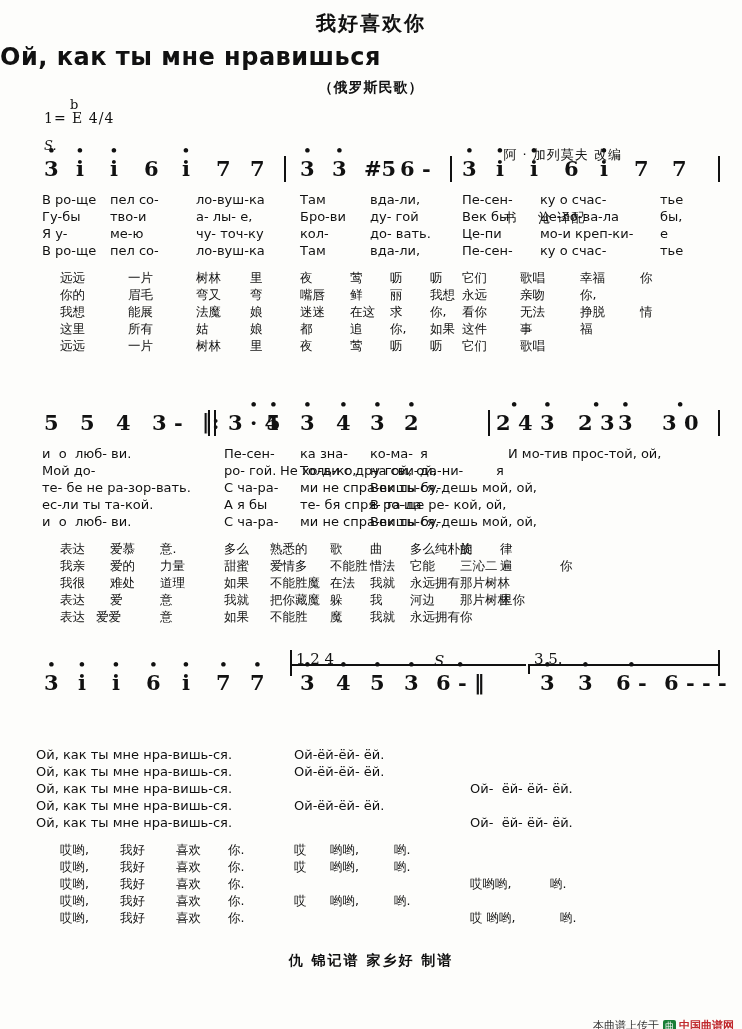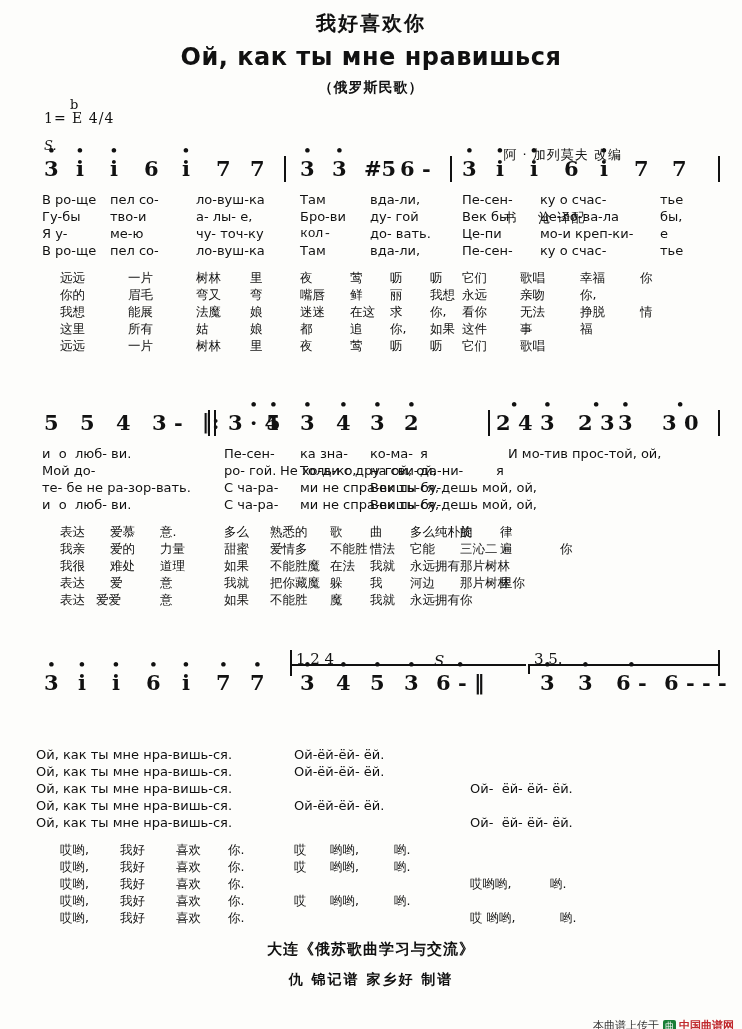--- a/index.html
+++ b/index.html
@@ -16,21 +16,21 @@
   
   .title-cn{
     text-align:center;
     font-family:"DejaVu Sans", sans-serif;
     font-weight:bold;
     font-size:20px;
     letter-spacing:2px;
     margin-top:10px;
   }
   .title-ru{
-    text-align:center;
+    text-align:left;
     font-family:"DejaVu Sans", sans-serif;
     font-weight:bold;
     font-size:24px;
     letter-spacing:0.5px;
     margin-top:6px;
   }
   .subtitle{
     text-align:center;
     font-family:"DejaVu Sans", sans-serif;
     font-weight:bold;
@@ -168,21 +168,21 @@
   <div class="system" id="sys1" style="top:146px;">
     <div class="notes" id="s1notes"><span class="dot-up" style="left: 44px;">3</span><span class="dot-up" style="left: 76px;">i</span><span class="dot-up" style="left: 110px;">i</span><span style="left: 144px;">6</span><span class="dot-up" style="left: 182px;">i</span><span style="left: 216px;">7</span><span style="left: 250px;">7</span><span class="dot-up" style="left: 300px;">3</span><span class="dot-up" style="left: 332px;">3</span><span style="left: 364px;">#5</span><span style="left: 400px;">6 -</span><span class="dot-up" style="left: 462px;">3</span><span class="dot-up" style="left: 496px;">i</span><span class="dot-up" style="left: 530px;">i</span><span style="left: 564px;">6</span><span class="dot-up" style="left: 600px;">i</span><span style="left: 634px;">7</span><span style="left: 672px;">7</span></div>
 
     <div class="barline" style="left:284px;top:0px;height:26px;"></div>
     <div class="barline" style="left:450px;top:0px;height:26px;"></div>
     <div class="barline" style="left:718px;top:0px;height:26px;"></div>
 
     <div style="position:relative;top:6px;">
       <div class="lyricline" id="s1l0"><span style="left: 42px;">В ро-ще</span><span style="left: 110px;">пел со-</span><span style="left: 196px;">ло-вуш-ка</span><span style="left: 300px;">Там</span><span style="left: 370px;">вда-ли,</span><span style="left: 462px;">Пе-сен-</span><span style="left: 540px;">ку о счас-</span><span style="left: 660px;">тье</span></div>
       <div class="lyricline" id="s1l1"><span style="left: 42px;">Гу-бы</span><span style="left: 110px;">тво-и</span><span style="left: 196px;">а- лы- е,</span><span style="left: 300px;">Бро-ви</span><span style="left: 370px;">ду- гой</span><span style="left: 462px;">Век бы</span><span style="left: 540px;">це-ло-ва-ла</span><span style="left: 660px;">бы,</span></div>
-      <div class="lyricline" id="s1l2"><span style="left: 42px;">Я у-</span><span style="left: 110px;">ме-ю</span><span style="left: 196px;">чу- точ-ку</span><span style="left: 300px; font-family: Liberation Mono, monospace;">кол-</span><span style="left: 370px;">до- вать.</span><span style="left: 462px;">Це-пи</span><span style="left: 540px;">мо-и креп-ки-</span><span style="left: 660px;">е</span></div>
+      <div class="lyricline" id="s1l2"><span style="left: 42px;">Я у-</span><span style="left: 110px;">ме-ю</span><span style="left: 196px;">чу- точ-ку</span><span style="left: 300px;">кол-</span><span style="left: 370px;">до- вать.</span><span style="left: 462px;">Це-пи</span><span style="left: 540px;">мо-и креп-ки-</span><span style="left: 660px;">е</span></div>
       <div class="lyricline" id="s1l4"><span style="left: 42px;">В ро-ще</span><span style="left: 110px;">пел со-</span><span style="left: 196px;">ло-вуш-ка</span><span style="left: 300px;">Там</span><span style="left: 370px;">вда-ли,</span><span style="left: 462px;">Пе-сен-</span><span style="left: 540px;">ку о счас-</span><span style="left: 660px;">тье</span></div>
     </div>
 
     <div style="position:relative;top:16px;">
       <div class="cnline" id="s1c0"><span style="left: 60px;">远远</span><span style="left: 128px;">一片</span><span style="left: 196px;">树林</span><span style="left: 250px;">里</span><span style="left: 300px;">夜</span><span style="left: 350px;">莺</span><span style="left: 390px;">呖</span><span style="left: 430px;">呖</span><span style="left: 462px;">它们</span><span style="left: 520px;">歌唱</span><span style="left: 580px;">幸福</span><span style="left: 640px;">你</span></div>
       <div class="cnline" id="s1c1"><span style="left: 60px;">你的</span><span style="left: 128px;">眉毛</span><span style="left: 196px;">弯又</span><span style="left: 250px;">弯</span><span style="left: 300px;">嘴唇</span><span style="left: 350px;">鲜</span><span style="left: 390px;">丽</span><span style="left: 430px;">我想</span><span style="left: 462px;">永远</span><span style="left: 520px;">亲吻</span><span style="left: 580px;">你,</span></div>
       <div class="cnline" id="s1c2"><span style="left: 60px;">我想</span><span style="left: 128px;">能展</span><span style="left: 196px;">法魔</span><span style="left: 250px;">娘</span><span style="left: 300px;">迷迷</span><span style="left: 350px;">在这</span><span style="left: 390px;">求</span><span style="left: 430px;">你,</span><span style="left: 462px;">看你</span><span style="left: 520px;">无法</span><span style="left: 580px;">挣脱</span><span style="left: 640px;">情</span></div>
       <div class="cnline" id="s1c3"><span style="left: 60px;">这里</span><span style="left: 128px;">所有</span><span style="left: 196px;">姑</span><span style="left: 250px;">娘</span><span style="left: 300px;">都</span><span style="left: 350px;">追</span><span style="left: 390px;">你,</span><span style="left: 430px;">如果</span><span style="left: 462px;">这件</span><span style="left: 520px;">事</span><span style="left: 580px;">福</span></div>
       <div class="cnline" id="s1c4"><span style="left: 60px;">远远</span><span style="left: 128px;">一片</span><span style="left: 196px;">树林</span><span style="left: 250px;">里</span><span style="left: 300px;">夜</span><span style="left: 350px;">莺</span><span style="left: 390px;">呖</span><span style="left: 430px;">呖</span><span style="left: 462px;">它们</span><span style="left: 520px;">歌唱</span></div>
     </div>
@@ -193,20 +193,21 @@
 
     <div class="barline" style="left:208px;top:0px;height:26px;"></div>
     <div class="barline" style="left:214px;top:0px;height:26px;"></div>
     <div class="barline" style="left:488px;top:0px;height:26px;"></div>
     <div class="barline" style="left:718px;top:0px;height:26px;"></div>
 
     <div style="position:relative;top:6px;">
       <div class="lyricline" id="s2l0"><span style="left: 42px;">и  о  люб- ви.</span><span style="left: 224px;">Пе-сен-</span><span style="left: 300px;">ка зна-</span><span style="left: 370px;">ко-ма-</span><span style="left: 420px;">я</span><span style="left: 496px; margin-left: 12px;">И мо-тив прос-той, ой,</span></div>
       <div class="lyricline" id="s2l1"><span style="left: 42px;">Мой до-</span><span style="left: 224px;">ро- гой.</span><span style="left: 300px;">Толь-ко,</span><span style="left: 370px;">на сви-</span><span style="left: 420px;">да-ни-</span><span style="left: 496px;">я</span><span style="left: 280px;">Не хо-ди с дру-гой, ой,</span></div>
       <div class="lyricline" id="s2l2"><span style="left: 42px;">те- бе не ра-зор-вать.</span><span style="left: 224px;">С ча-ра-</span><span style="left: 300px;">ми не спра-вишь-ся,</span><span style="left: 370px;">Век ты бу-дешь мой, ой,</span></div>
+      <div class="lyricline" id="s2l3"><span style="left: 42px;">ес-ли ты та-кой.</span><span style="left: 224px;">А я бы</span><span style="left: 300px;">те- бя спря- та-ла</span><span style="left: 370px;">В ро-ще ре- кой, ой,</span></div>
       <div class="lyricline" id="s2l4"><span style="left: 42px;">и  о  люб- ви.</span><span style="left: 224px;">С ча-ра-</span><span style="left: 300px;">ми не спра-вишь-ся,</span><span style="left: 370px;">Век ты бу-дешь мой, ой,</span></div>
     </div>
 
     <div style="position:relative;top:16px;">
       <div class="cnline" id="s2c0"><span style="left: 60px;">表达</span><span style="left: 110px;">爱慕</span><span style="left: 160px;">意.</span><span style="left: 224px;">多么</span><span style="left: 270px;">熟悉的</span><span style="left: 330px;">歌</span><span style="left: 370px;">曲</span><span style="left: 410px;">多么纯朴的</span><span style="left: 460px;">旋</span><span style="left: 500px;">律</span></div>
       <div class="cnline" id="s2c1"><span style="left: 60px;">我亲</span><span style="left: 110px;">爱的</span><span style="left: 160px;">力量</span><span style="left: 224px;">甜蜜</span><span style="left: 270px;">爱情多</span><span style="left: 330px;">不能胜</span><span style="left: 370px;">惜法</span><span style="left: 410px;">它能</span><span style="left: 460px;">三沁二</span><span style="left: 500px;">遍</span><span style="left: 560px;">你</span></div>
       <div class="cnline" id="s2c2"><span style="left: 60px;">我很</span><span style="left: 110px;">难处</span><span style="left: 160px;">道理</span><span style="left: 224px;">如果</span><span style="left: 270px;">不能胜魔</span><span style="left: 330px;">在法</span><span style="left: 370px;">我就</span><span style="left: 410px;">永远拥有</span><span style="left: 460px;">那片树林</span></div>
       <div class="cnline" id="s2c3"><span style="left: 60px;">表达</span><span style="left: 110px;">爱</span><span style="left: 160px;">意</span><span style="left: 224px;">我就</span><span style="left: 270px;">把你藏魔</span><span style="left: 330px;">躲</span><span style="left: 370px;">我</span><span style="left: 410px;">河边</span><span style="left: 460px;">那片树林</span><span style="left: 500px;">里你</span></div>
       <div class="cnline" id="s2c4"><span style="left: 60px;">表达</span><span style="left: 96px;">爱爱</span><span style="left: 160px;">意</span><span style="left: 224px;">如果</span><span style="left: 270px;">不能胜</span><span style="left: 330px;">魔</span><span style="left: 370px;">我就</span><span style="left: 410px;">永远拥有</span><span style="left: 460px;">你</span></div>
     </div>
@@ -239,21 +240,20 @@
     <div style="position:relative;top:16px;">
       <div class="cnline" id="s3c0"><span style="left: 60px;">哎哟,</span><span style="left: 120px;">我好</span><span style="left: 176px;">喜欢</span><span style="left: 228px;">你.</span><span style="left: 294px;">哎</span><span style="left: 330px;">哟哟,</span><span style="left: 394px;">哟.</span></div>
       <div class="cnline" id="s3c1"><span style="left: 60px;">哎哟,</span><span style="left: 120px;">我好</span><span style="left: 176px;">喜欢</span><span style="left: 228px;">你.</span><span style="left: 294px;">哎</span><span style="left: 330px;">哟哟,</span><span style="left: 394px;">哟.</span></div>
       <div class="cnline" id="s3c2"><span style="left: 60px;">哎哟,</span><span style="left: 120px;">我好</span><span style="left: 176px;">喜欢</span><span style="left: 228px;">你.</span><span style="left: 470px;">哎哟哟,</span><span style="left: 550px;">哟.</span></div>
       <div class="cnline" id="s3c3"><span style="left: 60px;">哎哟,</span><span style="left: 120px;">我好</span><span style="left: 176px;">喜欢</span><span style="left: 228px;">你.</span><span style="left: 294px;">哎</span><span style="left: 330px;">哟哟,</span><span style="left: 394px;">哟.</span></div>
       <div class="cnline" id="s3c4"><span style="left: 60px;">哎哟,</span><span style="left: 120px;">我好</span><span style="left: 176px;">喜欢</span><span style="left: 228px;">你.</span><span style="left: 470px;">哎 哟哟,</span><span style="left: 560px;">哟.</span></div>
     </div>
   </div>
 
   <div class="footer" style="top:930px;">
-    <div class="f1">大连《俄苏歌曲学习与交流》</div>
     <div class="f3">仇 锦记谱    家乡好 制谱</div>
   </div>
 
   <div class="watermark">
     <span>本曲谱上传于</span><span class="wm-logo">曲</span><span class="wm-red">中国曲谱网</span>
   </div>
 
 </div>
 
 </body></html>

